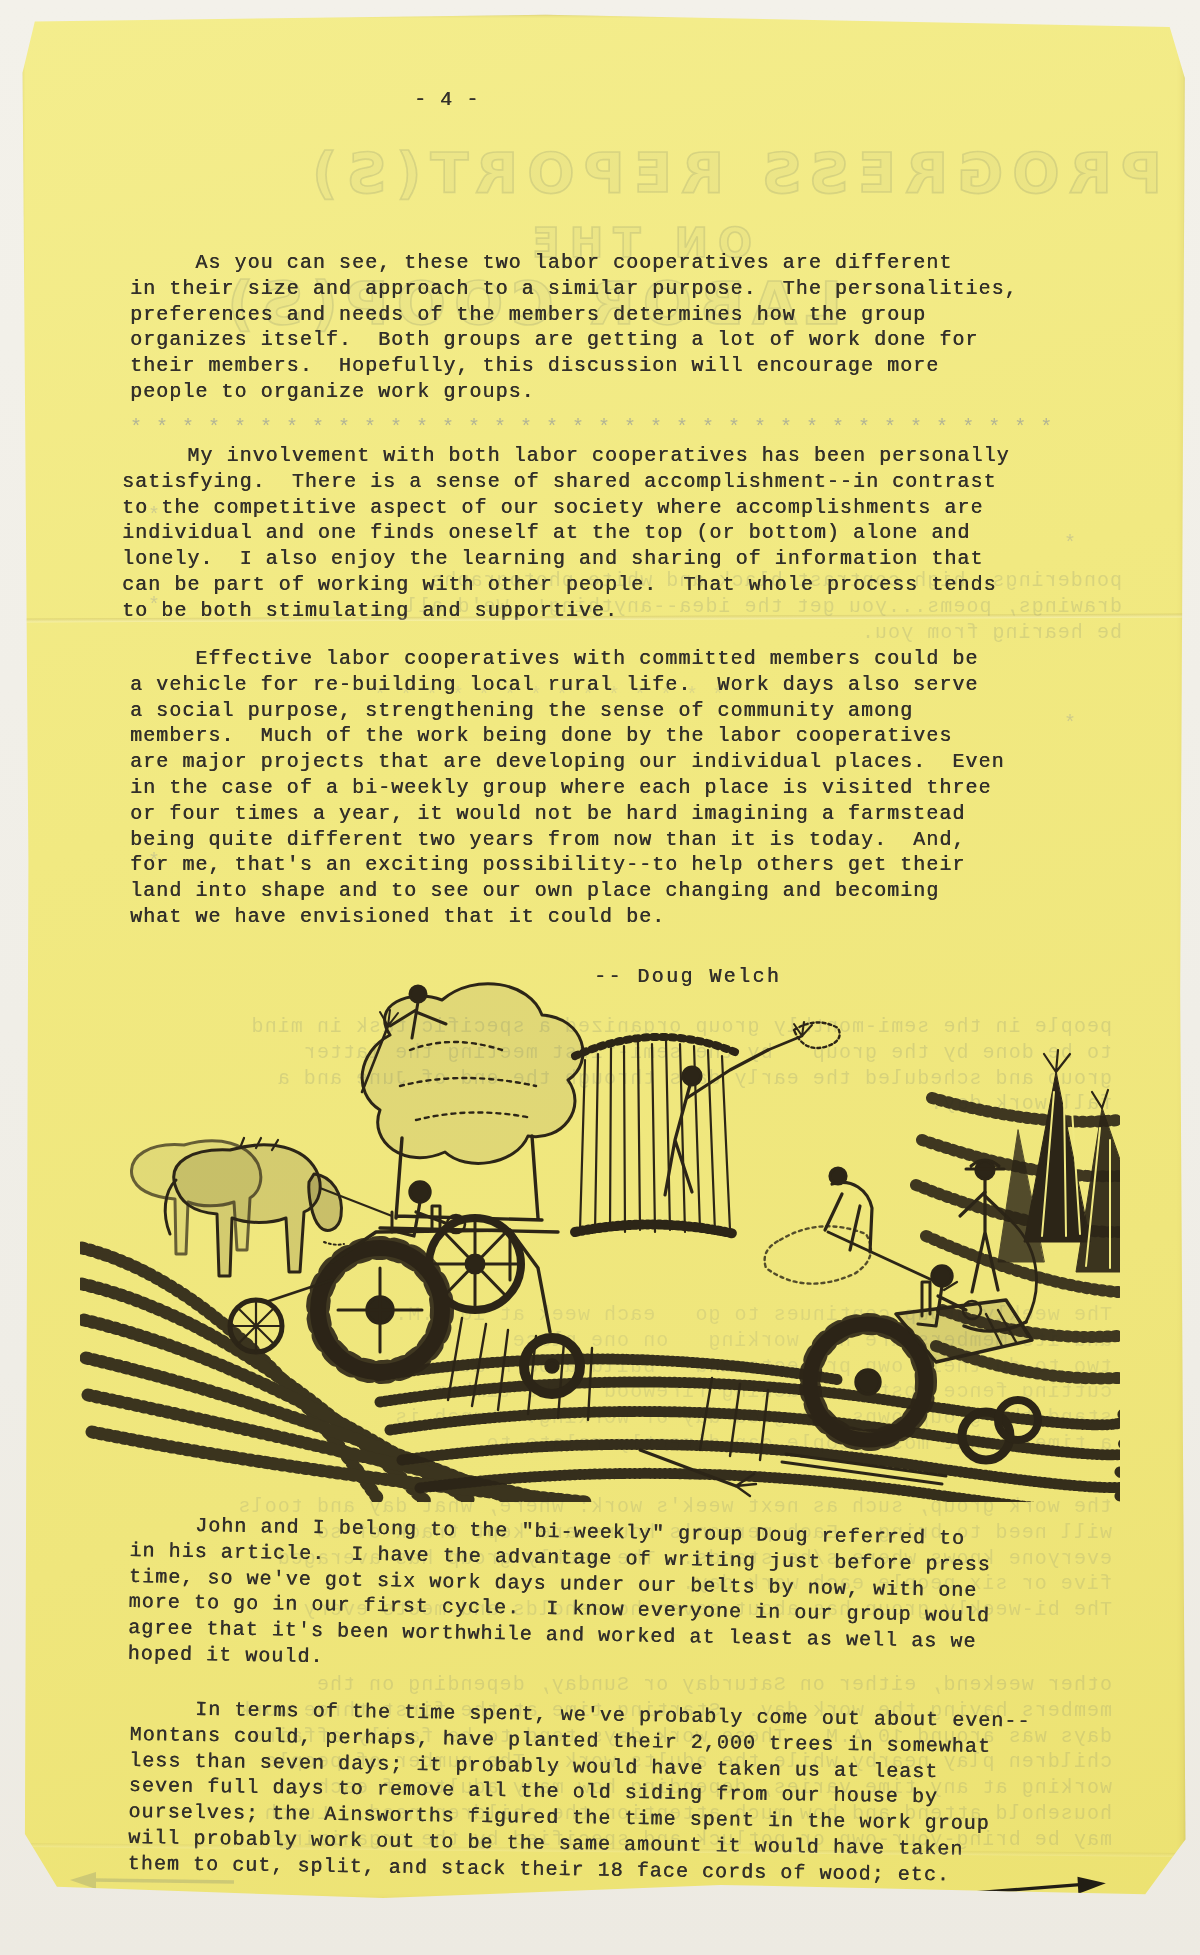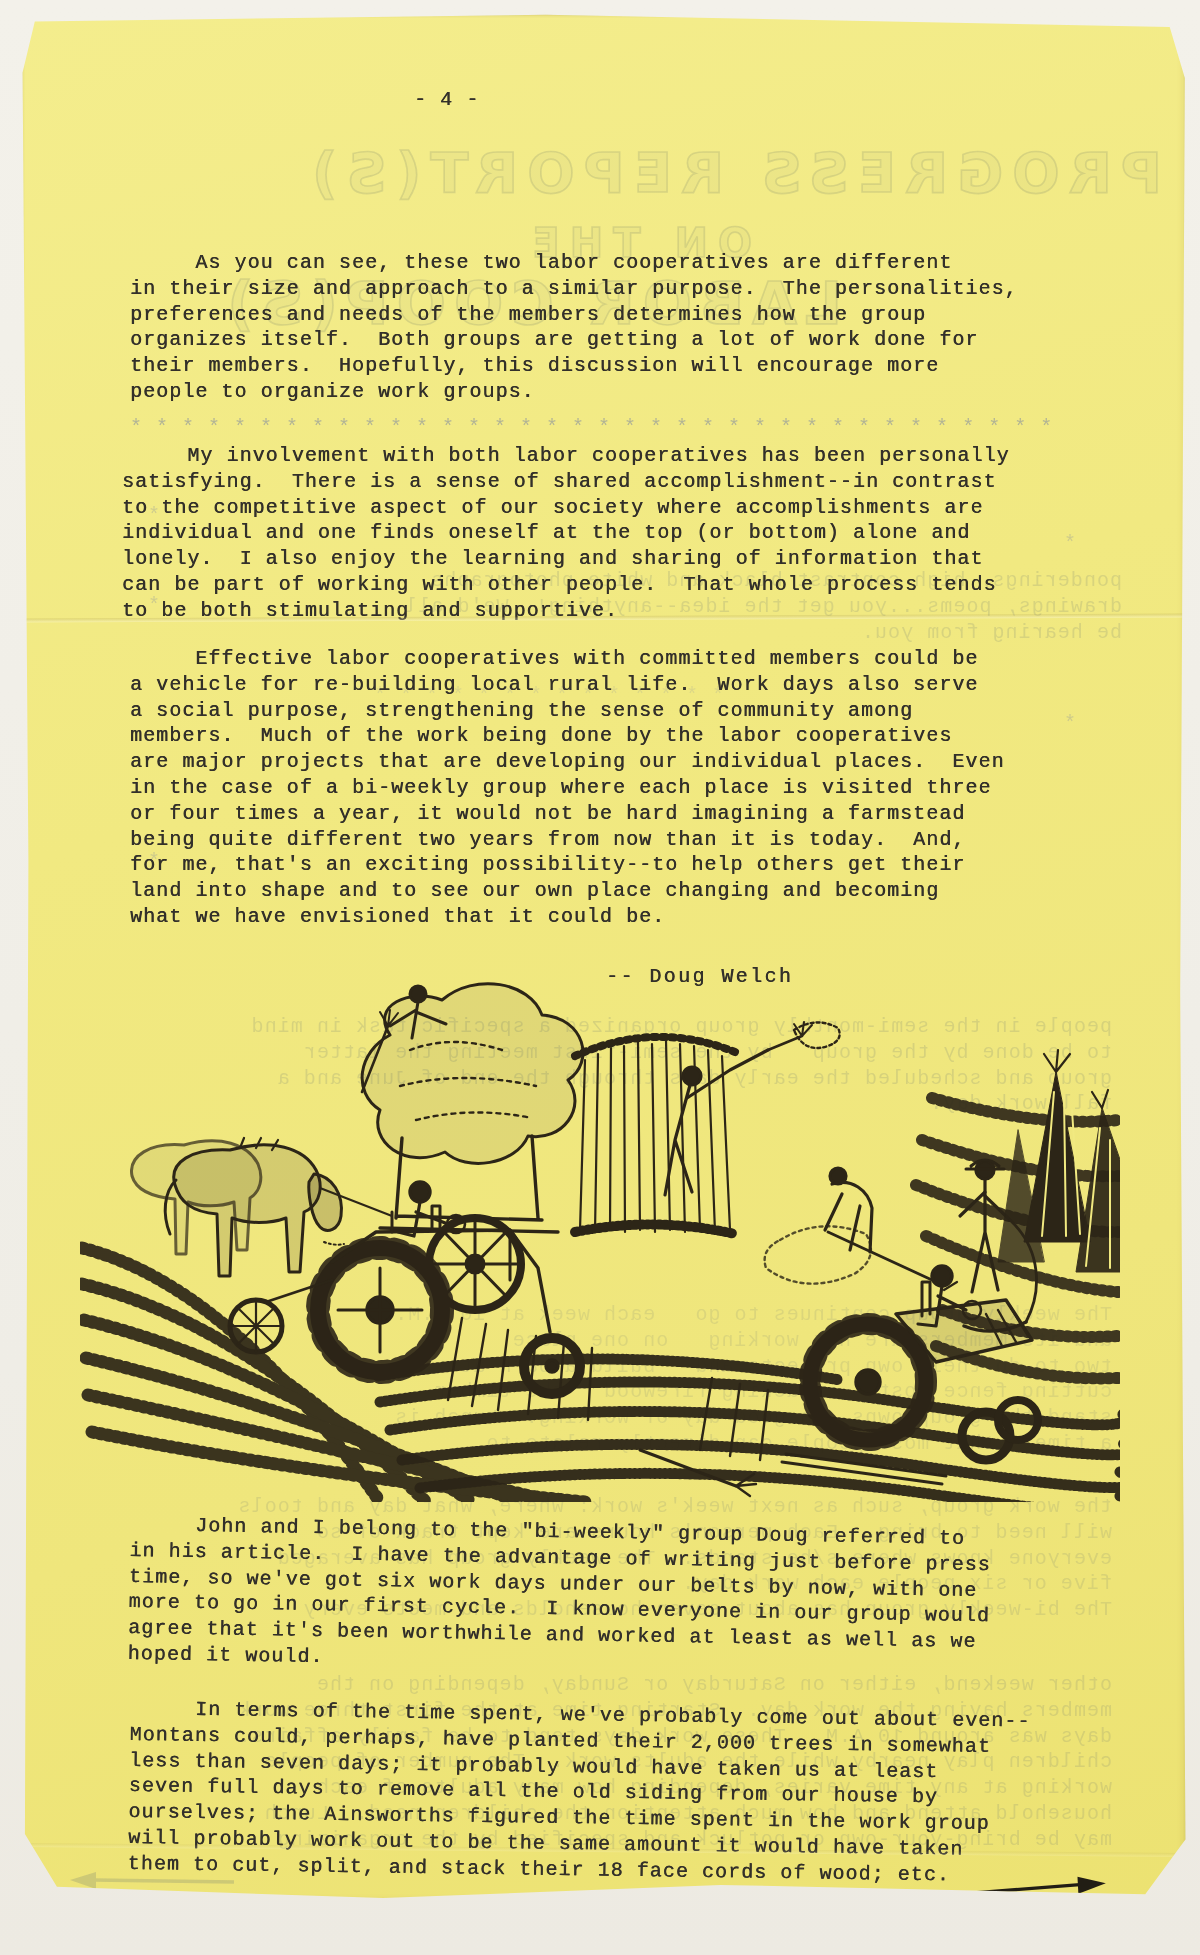--- a/index.html
+++ b/index.html
@@ -131,21 +131,21 @@
 a social purpose, strengthening the sense of community among
 members.  Much of the work being done by the labor cooperatives
 are major projects that are developing our individual places.  Even
 in the case of a bi-weekly group where each place is visited three
 or four times a year, it would not be hard imagining a farmstead
 being quite different two years from now than it is today.  And,
 for me, that's an exciting possibility--to help others get their
 land into shape and to see our own place changing and becoming
 what we have envisioned that it could be.</div>
 
-  <div class="tw sig" style="left:584px;top:952px;">-- Doug Welch</div>
+  <div class="tw sig" style="left:572px;top:952px;">-- Doug Welch</div>
 
   <div class="tw" style="left:108px;top:1500px;transform:rotate(0.95deg);transform-origin:left top;">     John and I belong to the "bi-weekly" group Doug referred to
 in his article.  I have the advantage of writing just before press
 time, so we've got six work days under our belts by now, with one
 more to go in our first cycle.  I know everyone in our group would
 agree that it's been worthwhile and worked at least as well as we
 hoped it would.</div>
 
   <div class="tw" style="left:108px;top:1684px;transform:rotate(0.8deg);transform-origin:left top;">     In terms of the time spent, we've probably come out about even--
 Montans could, perhaps, have planted their 2,000 trees in somewhat

